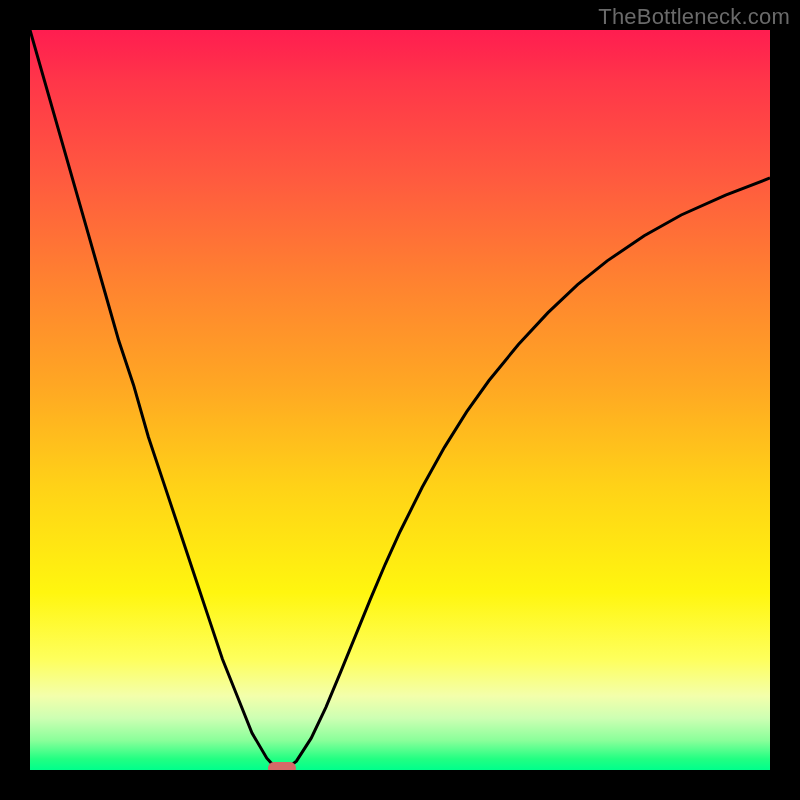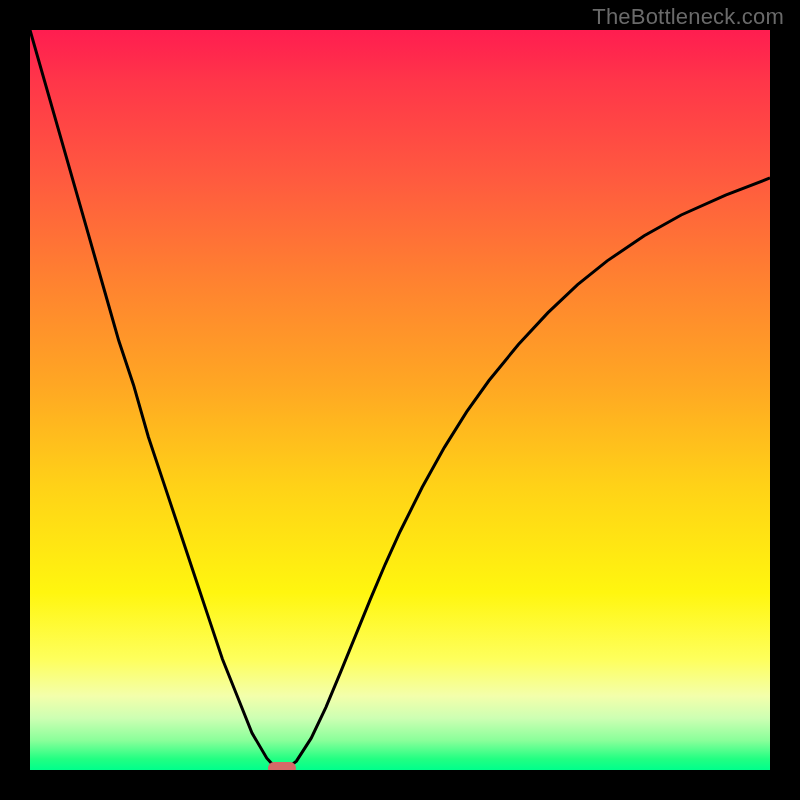--- a/index.html
+++ b/index.html
@@ -52,21 +52,21 @@
   .marker {
     position: absolute;
     width: 28px;
     height: 12px;
     border-radius: 6px;
     background: #d56a68;
   }
   .watermark {
     position: absolute;
     top: 4px;
-    right: 16px;
+    right: 10px;
     color: #6a6a6a;
     font-size: 22px;
     letter-spacing: 0.2px;
     user-select: none;
   }
 </style>
 </head>
 <body>
 
 <div class="frame">

